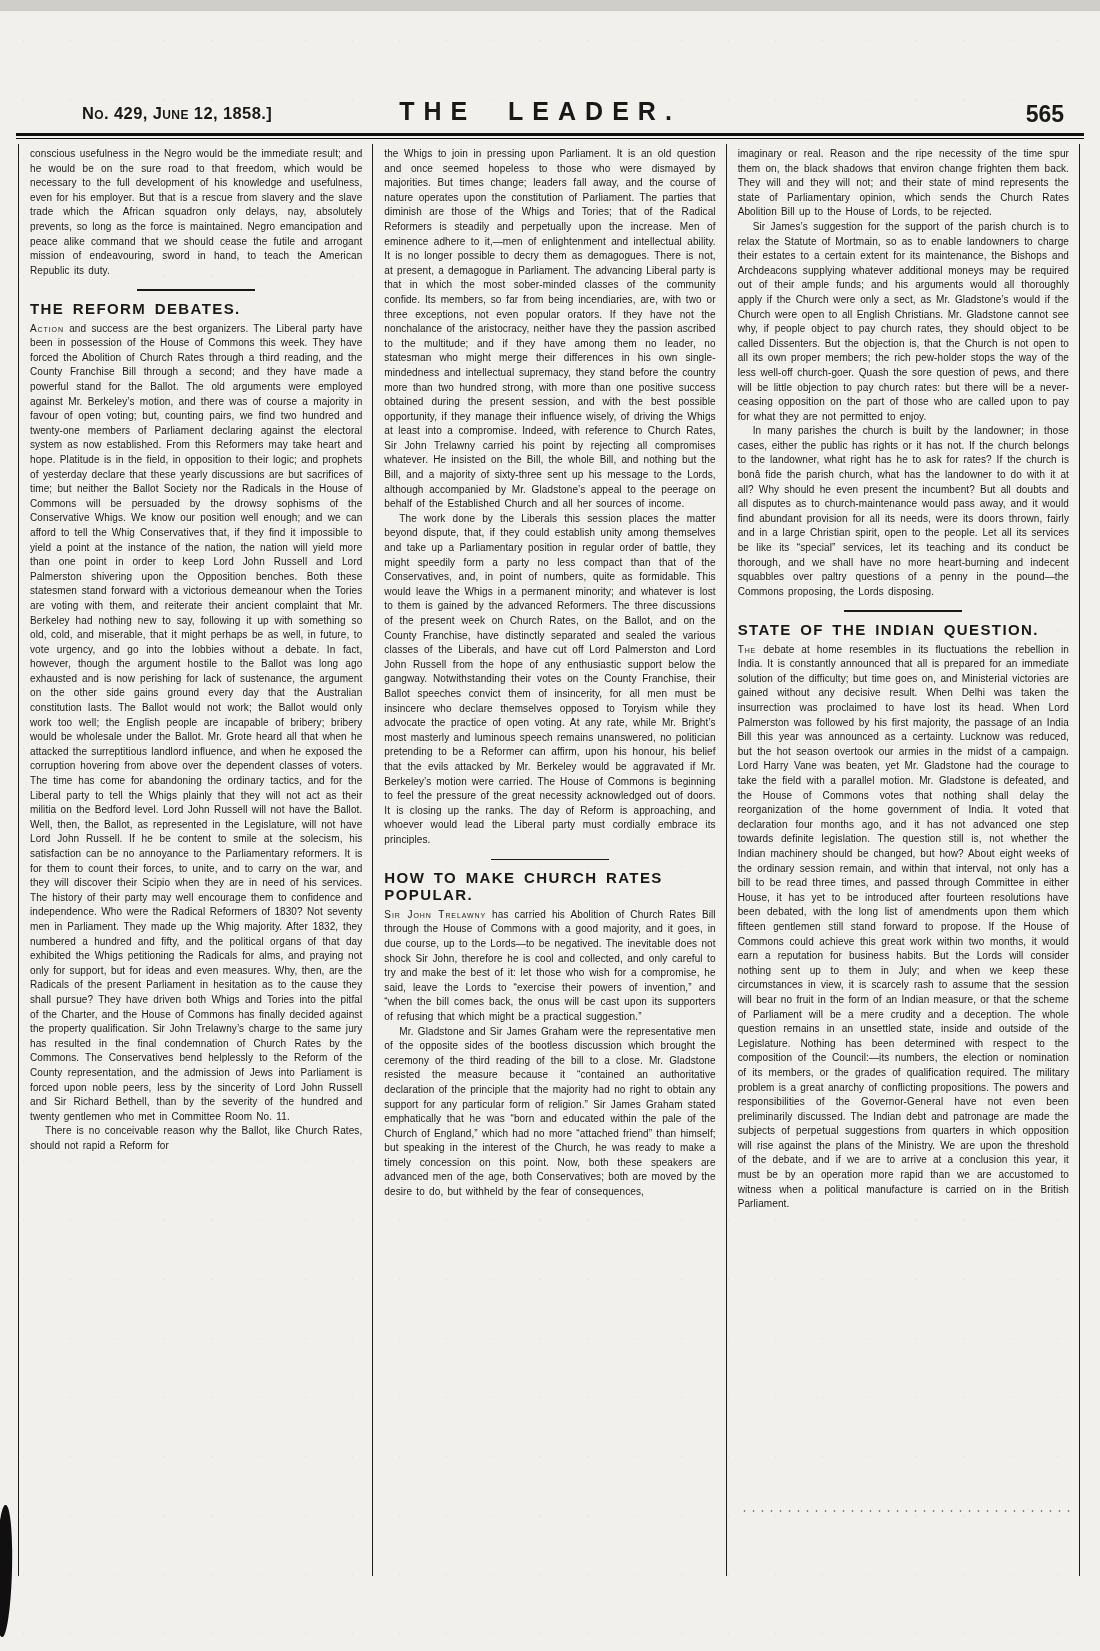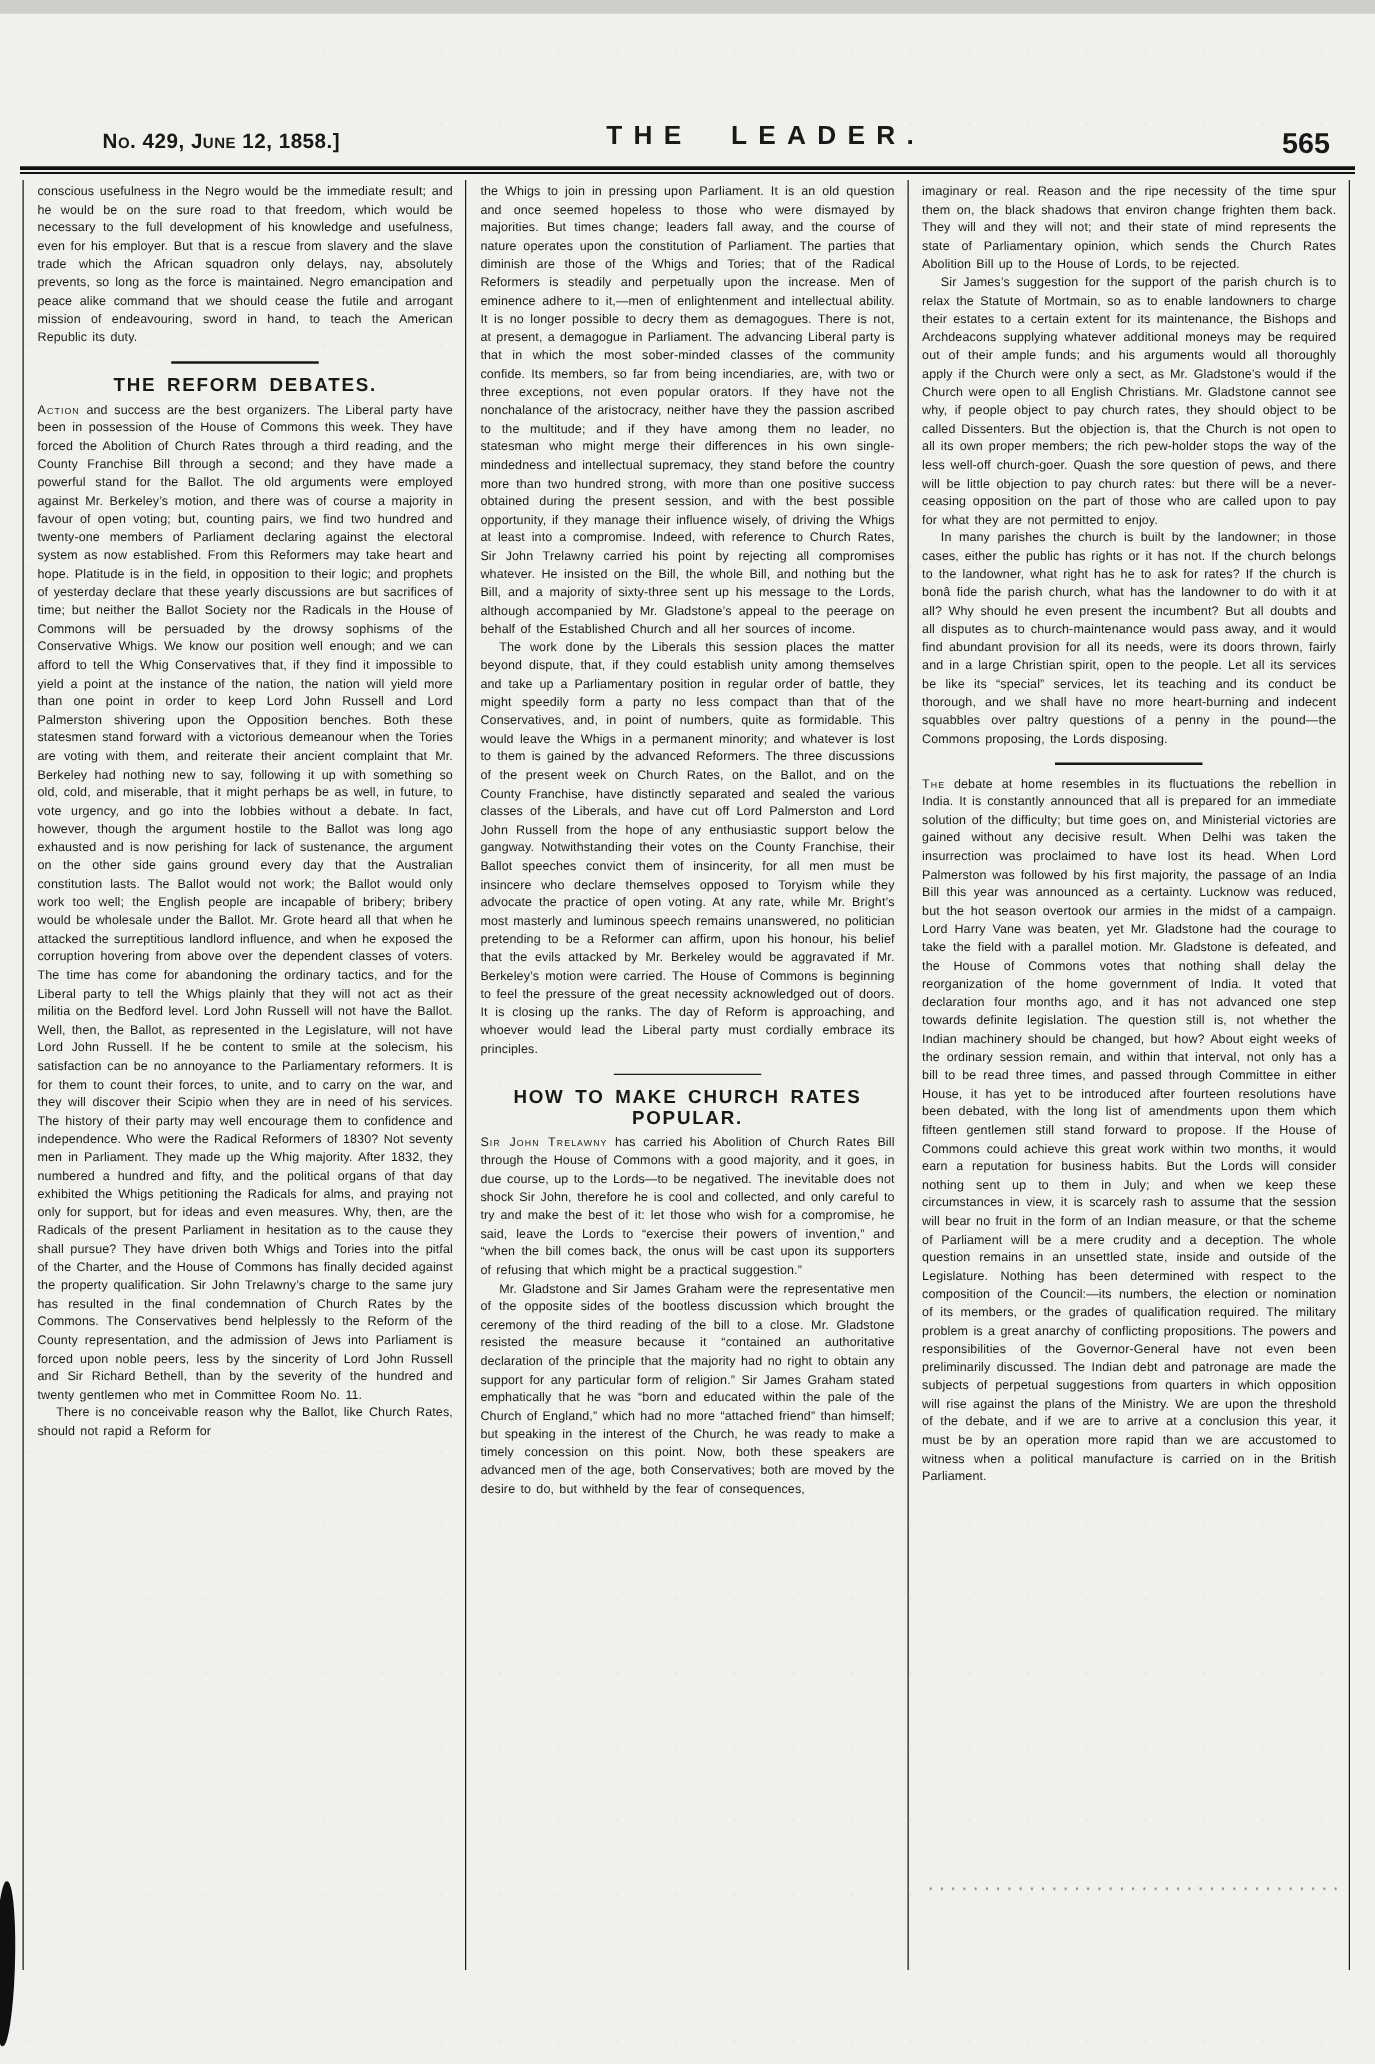--- a/index.html
+++ b/index.html
@@ -11,43 +11,43 @@
       radial-gradient(circle, rgba(20,20,20,0.055) 0.6px, transparent 1.1px),
       radial-gradient(circle, rgba(20,20,20,0.04) 0.5px, transparent 1px);
     background-size: 47px 59px, 71px 37px;
   }
   .masthead-row { position:absolute; top:86px; left:20px; right:20px; height:36px; }
   .issue {
     position:absolute; left:62px; top:7px; font-size:16.5px; font-weight:bold;
     font-variant:small-caps; letter-spacing:0.4px; white-space:nowrap;
   }
   .masthead {
-    position:absolute; left:320px; width:400px; top:0; margin:0; text-align:right;
-    font-size:21px; font-weight:bold; letter-spacing:9px; word-spacing:16px; white-space:nowrap;
+    position:absolute; left:320px; width:400px; top:0; margin:0; text-align:center;
+    font-size:25px; font-weight:bold; letter-spacing:9px; word-spacing:16px; white-space:nowrap;
   }
   .pagenum { position:absolute; right:16px; top:4px; font-size:23px; font-weight:bold; }
   .header-rule {
     position:absolute; top:122px; left:16px; right:16px; height:7px;
     background:linear-gradient(#111 0 3px, transparent 3px 5px, #111 5px 6px, transparent 6px);
   }
   .columns {
     position:absolute; top:133px; left:18px; right:20px; height:1432px;
     display:grid; grid-template-columns:1fr 1fr 1fr;
     border-left:1.5px solid #1d1d1d; border-right:1.5px solid #1d1d1d;
   }
   .column { padding:3px 10px 0 11px; overflow:hidden; }
   .column + .column { border-left:1.2px solid #1d1d1d; }
   .para {
     margin:0; font-size:10px; line-height:14.6px; text-align:justify;
     word-spacing:0.13em; letter-spacing:0.1px;
   }
   .para.indent { text-indent:1.5em; }
   .lead { font-variant:small-caps; letter-spacing:0.9px; }
   .heading {
-    margin:3px 0 5px; font-size:15px; font-weight:bold; text-align:center;
+    margin:3px 0 5px; font-size:15px; font-weight:bold; 
     letter-spacing:1.4px; line-height:17px; word-spacing:3px;
   }
   .article-rule { width:118px; height:1.3px; background:#181818; margin:11px auto 9px; }
   .ink-smudge {
     position:absolute; left:-4px; top:1494px; width:16px; height:132px;
     background:#101010; border-radius:45% 55% 48% 52%; transform:rotate(2deg);
   }
   .bottom-bar { position:absolute; left:0; bottom:0; width:512px; height:5px; background:#101010; }
   .edge-specks { position:absolute; right:30px; top:1498px; width:330px; height:4px;
     background-image:radial-gradient(circle, rgba(10,10,10,0.8) 0.7px, transparent 1.2px);
@@ -81,20 +81,21 @@
         <div class="article-rule"></div>
         <h2 class="heading">HOW TO MAKE CHURCH RATES POPULAR.</h2>
         <p class="para"><span class="lead">Sir John Trelawny</span> has carried his Abolition of Church Rates Bill through the House of Commons with a good majority, and it goes, in due course, up to the Lords—to be negatived. The inevitable does not shock Sir John, therefore he is cool and collected, and only careful to try and make the best of it: let those who wish for a compromise, he said, leave the Lords to “exercise their powers of invention,” and “when the bill comes back, the onus will be cast upon its supporters of refusing that which might be a practical suggestion.”</p>
         <p class="para indent">Mr. Gladstone and Sir James Graham were the representative men of the opposite sides of the bootless discussion which brought the ceremony of the third reading of the bill to a close. Mr. Gladstone resisted the measure because it “contained an authoritative declaration of the principle that the majority had no right to obtain any support for any particular form of religion.” Sir James Graham stated emphatically that he was “born and educated within the pale of the Church of England,” which had no more “attached friend” than himself; but speaking in the interest of the Church, he was ready to make a timely concession on this point. Now, both these speakers are advanced men of the age, both Conservatives; both are moved by the desire to do, but withheld by the fear of consequences,</p>
       </section>
     <section class="column">
         <p class="para">imaginary or real. Reason and the ripe necessity of the time spur them on, the black shadows that environ change frighten them back. They will and they will not; and their state of mind represents the state of Parliamentary opinion, which sends the Church Rates Abolition Bill up to the House of Lords, to be rejected.</p>
         <p class="para indent">Sir James’s suggestion for the support of the parish church is to relax the Statute of Mortmain, so as to enable landowners to charge their estates to a certain extent for its maintenance, the Bishops and Archdeacons supplying whatever additional moneys may be required out of their ample funds; and his arguments would all thoroughly apply if the Church were only a sect, as Mr. Gladstone’s would if the Church were open to all English Christians. Mr. Gladstone cannot see why, if people object to pay church rates, they should object to be called Dissenters. But the objection is, that the Church is not open to all its own proper members; the rich pew-holder stops the way of the less well-off church-goer. Quash the sore question of pews, and there will be little objection to pay church rates: but there will be a never-ceasing opposition on the part of those who are called upon to pay for what they are not permitted to enjoy.</p>
         <p class="para indent">In many parishes the church is built by the landowner; in those cases, either the public has rights or it has not. If the church belongs to the landowner, what right has he to ask for rates? If the church is bonâ fide the parish church, what has the landowner to do with it at all? Why should he even present the incumbent? But all doubts and all disputes as to church-maintenance would pass away, and it would find abundant provision for all its needs, were its doors thrown, fairly and in a large Christian spirit, open to the people. Let all its services be like its “special” services, let its teaching and its conduct be thorough, and we shall have no more heart-burning and indecent squabbles over paltry questions of a penny in the pound—the Commons proposing, the Lords disposing.</p>
         <div class="article-rule"></div>
+        <h2 class="heading">STATE OF THE INDIAN QUESTION.</h2>
         <p class="para"><span class="lead">The</span> debate at home resembles in its fluctuations the rebellion in India. It is constantly announced that all is prepared for an immediate solution of the difficulty; but time goes on, and Ministerial victories are gained without any decisive result. When Delhi was taken the insurrection was proclaimed to have lost its head. When Lord Palmerston was followed by his first majority, the passage of an India Bill this year was announced as a certainty. Lucknow was reduced, but the hot season overtook our armies in the midst of a campaign. Lord Harry Vane was beaten, yet Mr. Gladstone had the courage to take the field with a parallel motion. Mr. Gladstone is defeated, and the House of Commons votes that nothing shall delay the reorganization of the home government of India. It voted that declaration four months ago, and it has not advanced one step towards definite legislation. The question still is, not whether the Indian machinery should be changed, but how? About eight weeks of the ordinary session remain, and within that interval, not only has a bill to be read three times, and passed through Committee in either House, it has yet to be introduced after fourteen resolutions have been debated, with the long list of amendments upon them which fifteen gentlemen still stand forward to propose. If the House of Commons could achieve this great work within two months, it would earn a reputation for business habits. But the Lords will consider nothing sent up to them in July; and when we keep these circumstances in view, it is scarcely rash to assume that the session will bear no fruit in the form of an Indian measure, or that the scheme of Parliament will be a mere crudity and a deception. The whole question remains in an unsettled state, inside and outside of the Legislature. Nothing has been determined with respect to the composition of the Council:—its numbers, the election or nomination of its members, or the grades of qualification required. The military problem is a great anarchy of conflicting propositions. The powers and responsibilities of the Governor-General have not even been preliminarily discussed. The Indian debt and patronage are made the subjects of perpetual suggestions from quarters in which opposition will rise against the plans of the Ministry. We are upon the threshold of the debate, and if we are to arrive at a conclusion this year, it must be by an operation more rapid than we are accustomed to witness when a political manufacture is carried on in the British Parliament.</p>
       </section>
   </main>
 
   <div class="ink-smudge"></div>
   <div class="bottom-bar"></div>
   <div class="edge-specks"></div>
 </div>
 
 </body></html>

